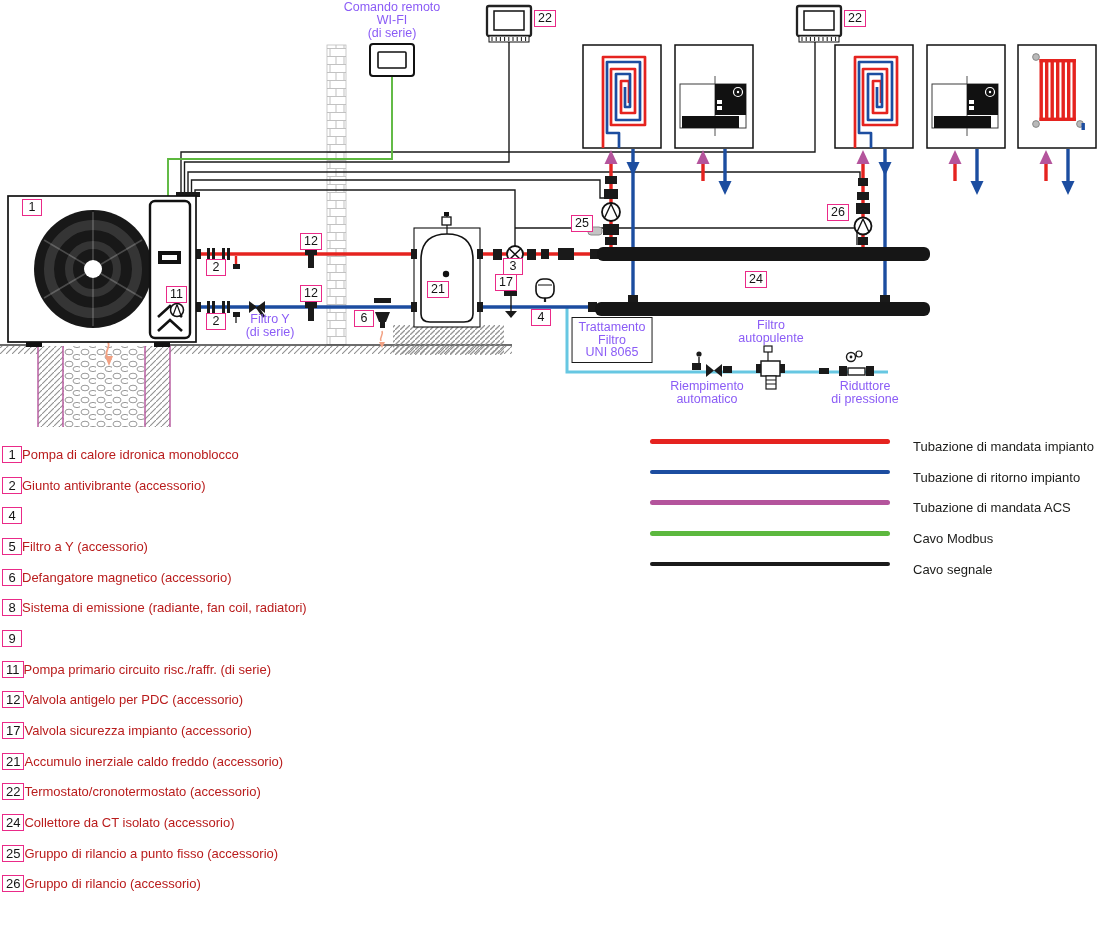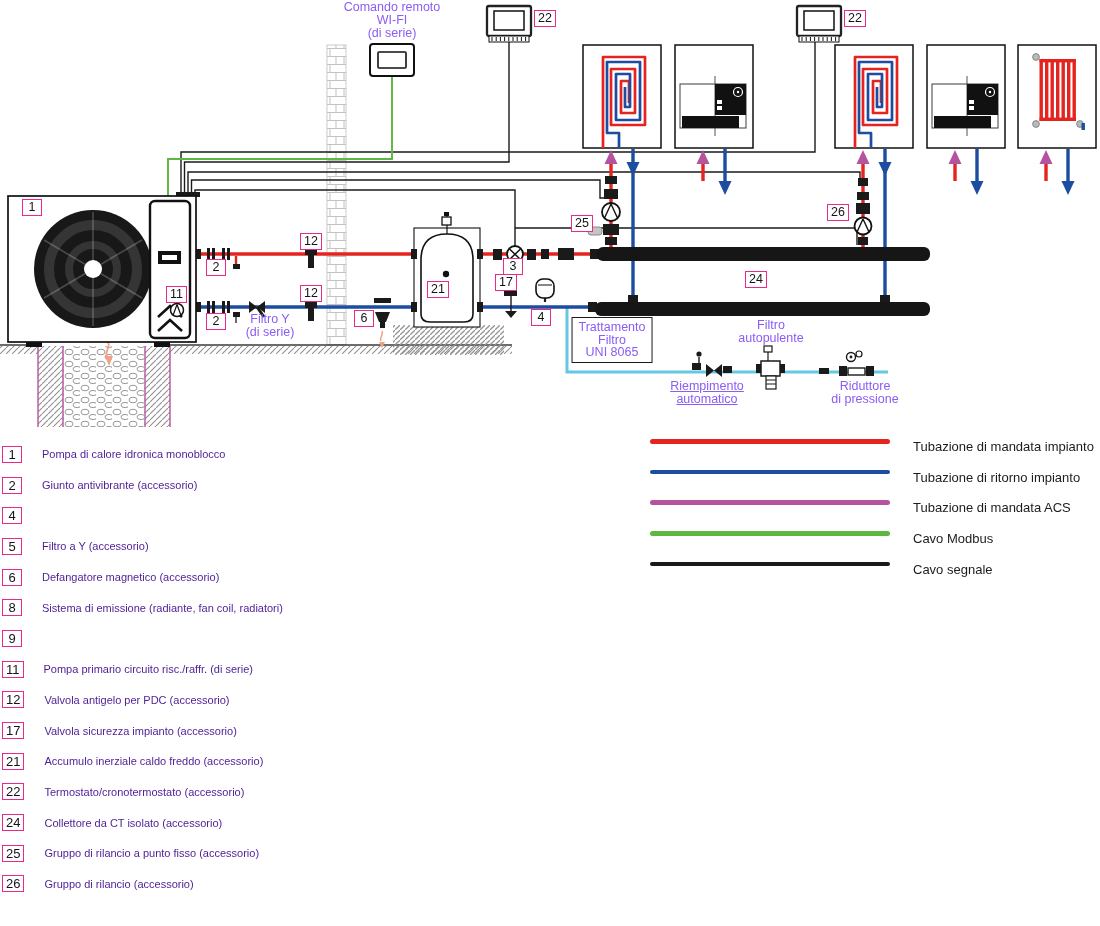--- a/index.html
+++ b/index.html
@@ -18,21 +18,21 @@
      min-width:20px;height:17px;padding:0 3px;background:#fff;border:1.7px solid var(--c-pink);
      font-size:12.5px;font-weight:500;color:#141414;box-sizing:border-box;line-height:1}
   .annotation{position:absolute;z-index:5;transform:translateX(-50%);text-align:center;
      font-size:12.5px;line-height:13px;color:#8b5cf6;white-space:nowrap}
   .annotation.boxed{background:#fff;border:1.6px solid #1a1a1a;padding:3px 6px;line-height:12.5px}
   .legend-left{position:absolute;left:2px;top:439px;z-index:4}
   .legend-row{display:flex;align-items:center;height:30.7px}
   .legend-num{min-width:20px;padding:0 3px;height:17px;border:1.7px solid var(--c-pink);
      display:flex;align-items:center;justify-content:center;font-size:13px;color:#141414;
      box-sizing:border-box;background:#fff;line-height:1}
-  .legend-desc{margin-left:20px;font-size:11px;color:#4c1d95}
+  .legend-desc{margin-left:0;font-size:13px;color:#b91c1c}
   .legend-right{position:absolute;left:650px;top:439px;z-index:4}
   .pipe-row{display:flex;height:30.7px}
   .pipe-swatch{width:240px;height:4.6px;border-radius:2.5px;flex:none}
   .pipe-label{margin-left:23px;font-size:13px;color:#1c1c1a}
 </style>
 </head>
 <body>
 
 <div class="canvas">
 
@@ -385,21 +385,21 @@
       </div>
       <div class="annotation boxed" style="left: 612px; top: 317px;">
         <div>Trattamento</div>
         <div>Filtro</div>
         <div>UNI 8065</div>
       </div>
       <div class="annotation" style="left: 771px; top: 319px;">
         <div>Filtro</div>
         <div>autopulente</div>
       </div>
-      <div class="annotation" style="left: 707px; top: 380px; text-decoration: underline;">
+      <div class="annotation" style="left: 707px; top: 380px;">
         <div>Riempimento</div>
         <div>automatico</div>
       </div>
       <div class="annotation" style="left: 865px; top: 380px;">
         <div>Riduttore</div>
         <div>di pressione</div>
       </div>
     </div>
 
 <div class="legend-left">

